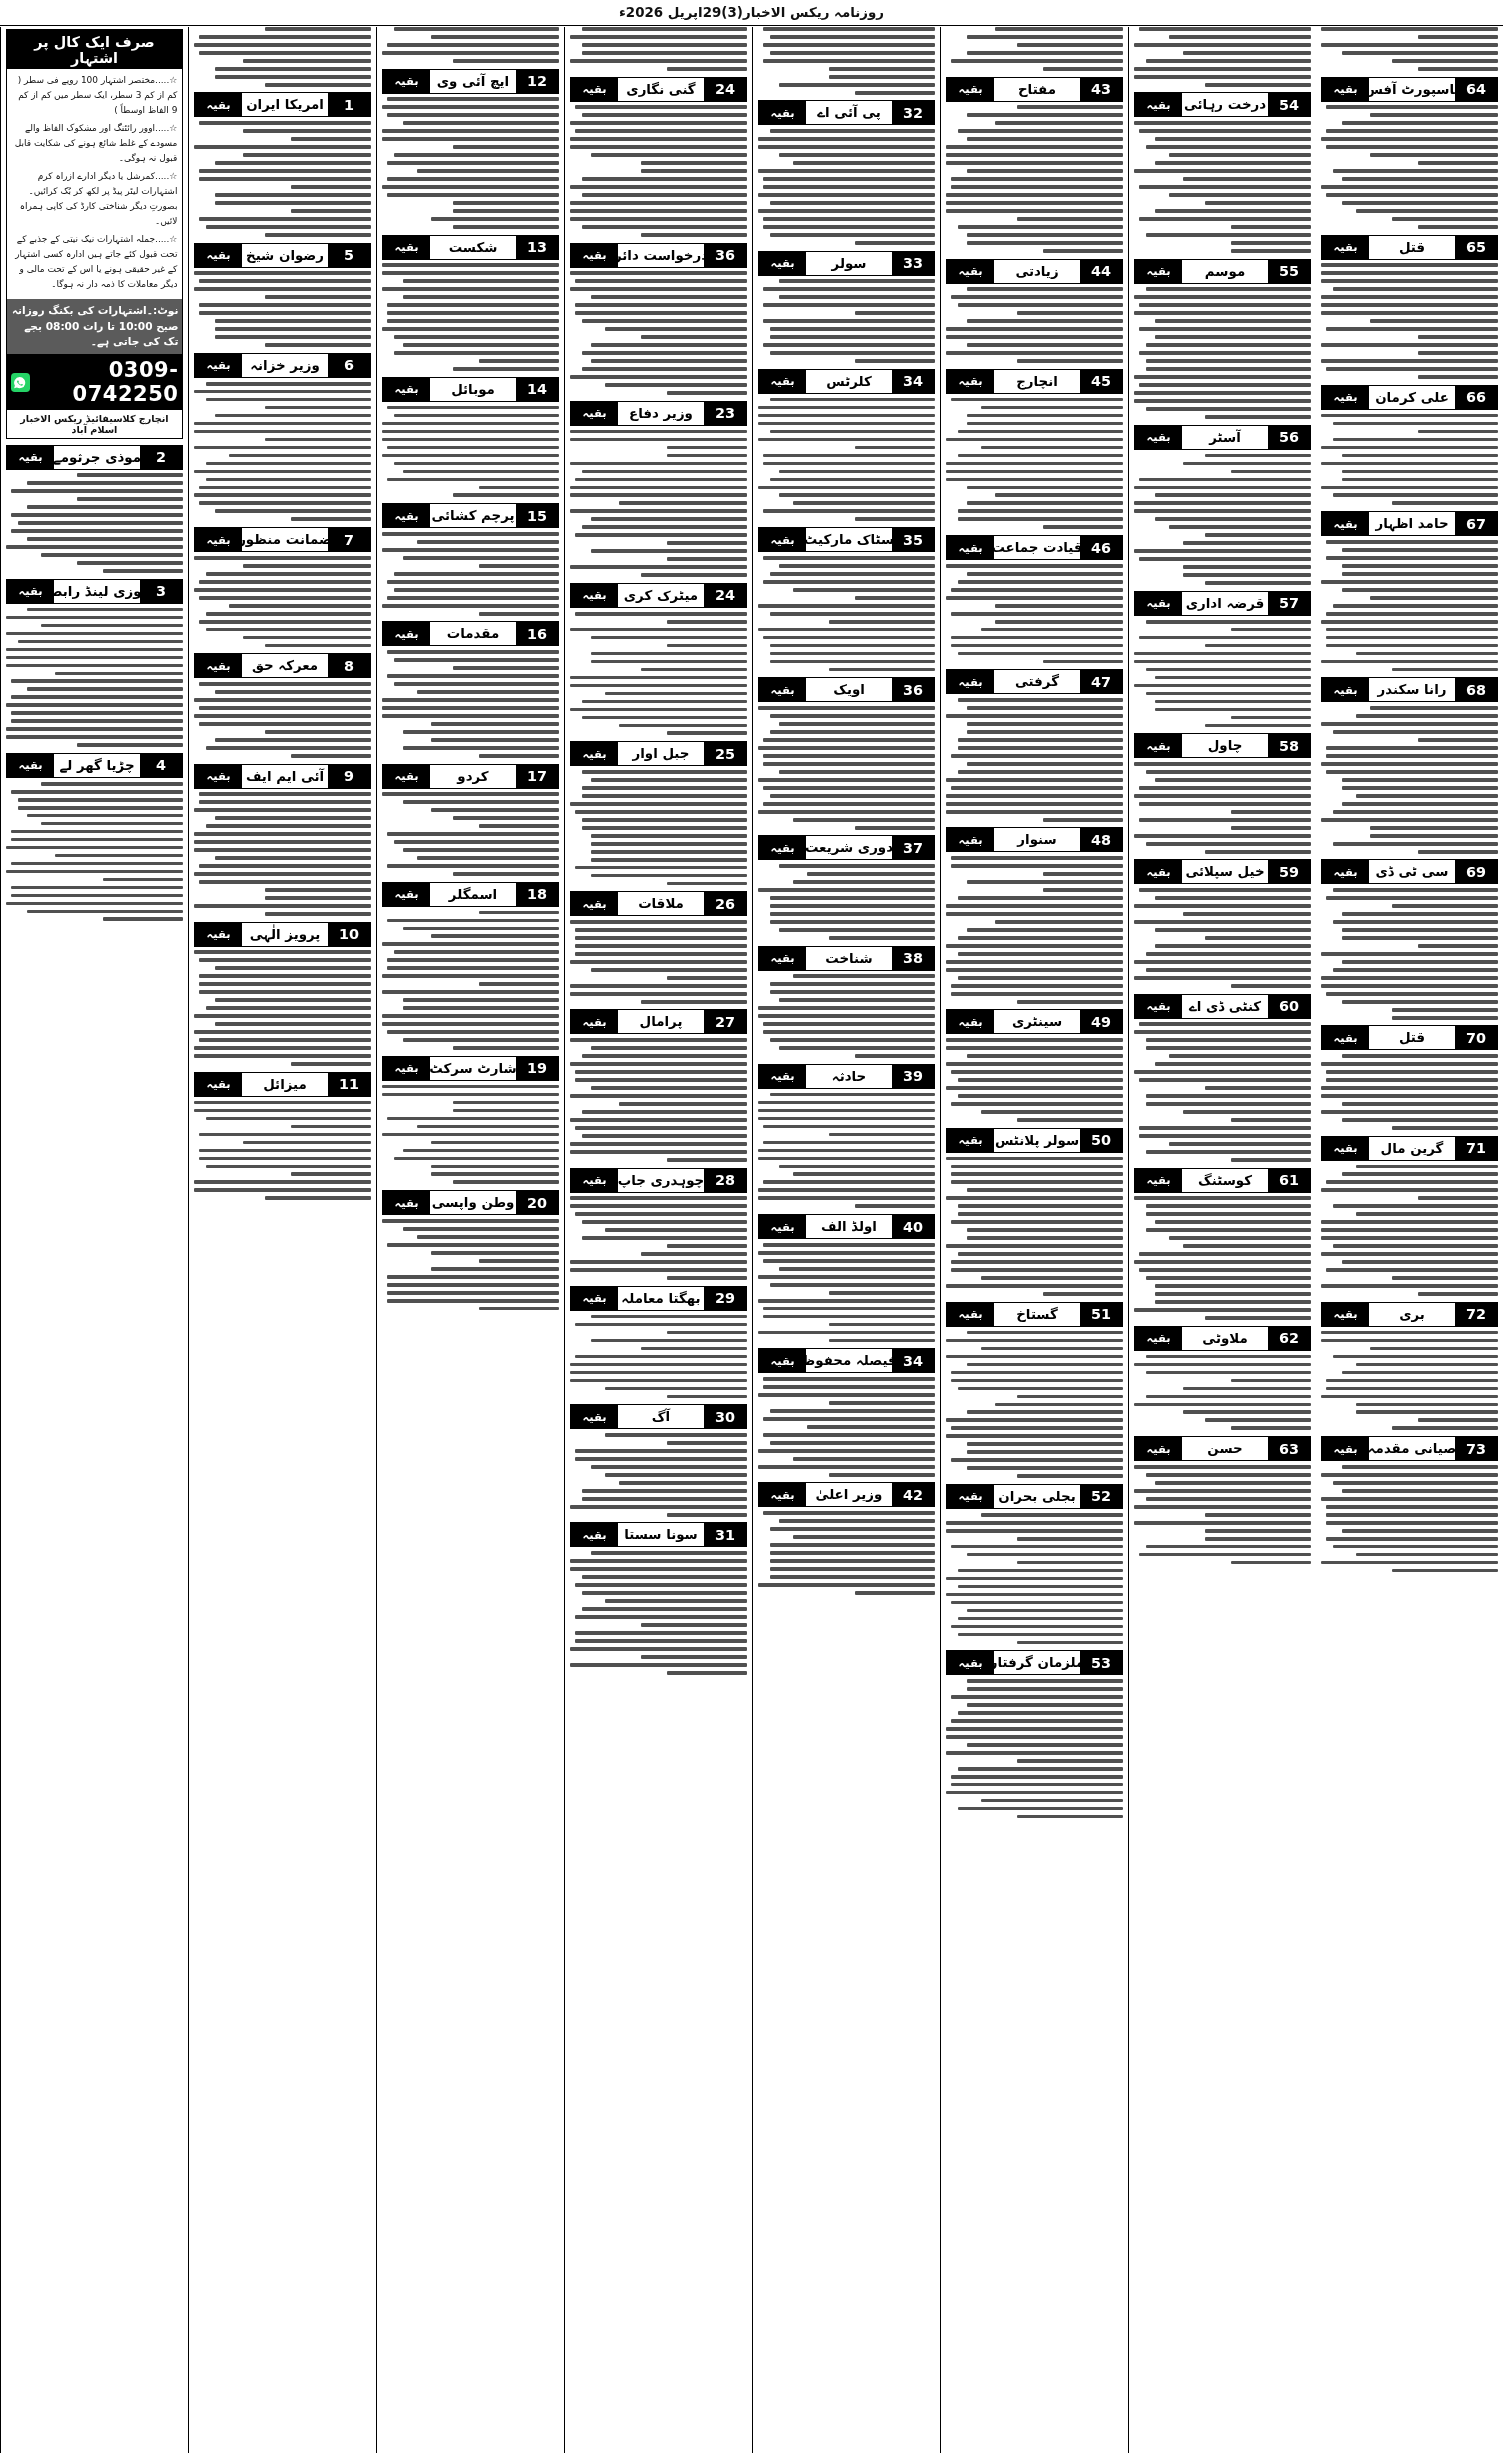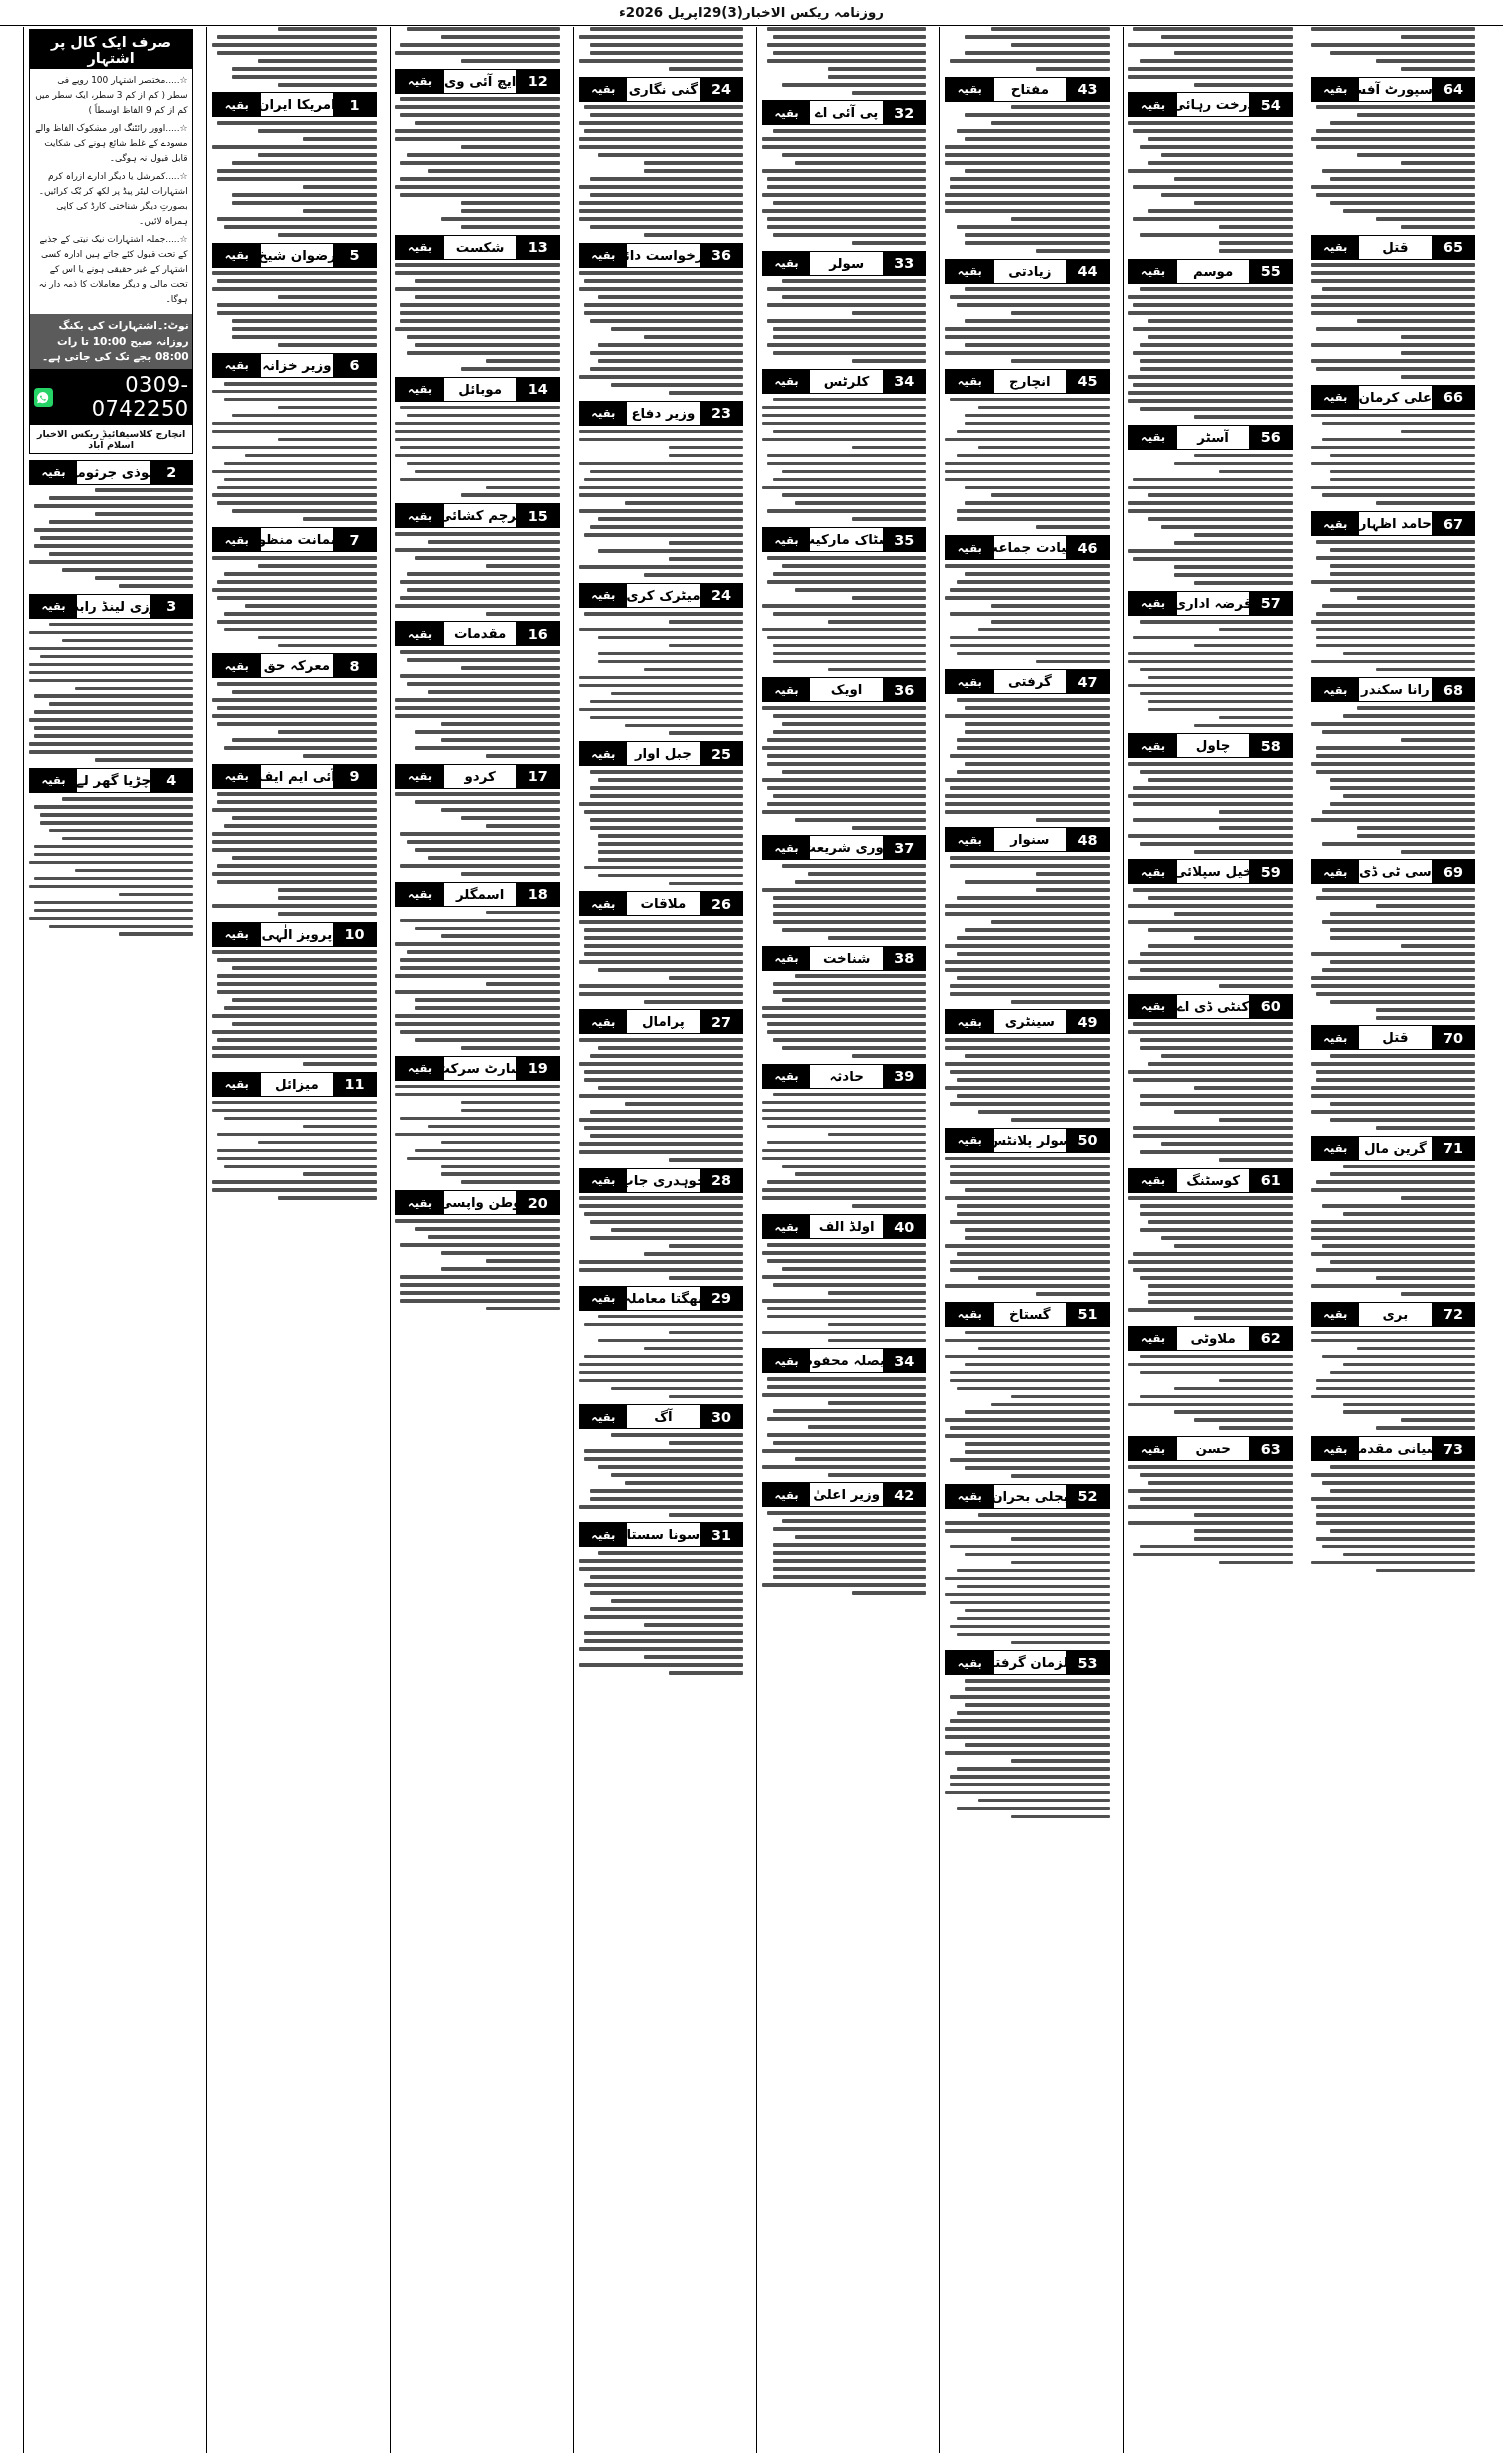--- a/index.html
+++ b/index.html
@@ -17,23 +17,23 @@
     display:flex;align-items:center;justify-content:center;
     font-size:13.4px;font-weight:bold;letter-spacing:0px;
     border-bottom:1.9px solid #000;
   }
   .masthead .mh-txt{white-space:nowrap;}
 
   
   .page{
     position:absolute;top:27px;left:0;right:0;bottom:5.8px;
     display:flex;flex-direction:row-reverse;
-    padding:0 23px;
+    padding:0 0;
     box-sizing:border-box;
-    gap:8px;
+    gap:0px;
   }
   .col{
     flex:1 1 0;
     border-left:1px solid #000;
     padding:0 4.8px;
     box-sizing:border-box;
     overflow:hidden;
     position:relative;
   }
   .col:last-child{border-left:none;}
@@ -93,21 +93,21 @@
     padding:4.8px 3.8px;
     font-weight:bold;
   }
   .adbox .ad-phone{
     background:#000;color:#fff;
     display:flex;flex-direction:row-reverse;align-items:center;justify-content:center;
     gap:7.7px;
     padding:3.8px 3.8px;
   }
   .adbox .ad-phone .num{
-    font-size:21px;font-weight:normal;letter-spacing:0.5px;
+    font-size:21px;font-weight:bold;letter-spacing:0.5px;
     font-family:"DejaVu Sans",sans-serif;
   }
   .wa-ic{
     width:19px;height:19px;border-radius:3.8px;background:#25D366;
     display:flex;align-items:center;justify-content:center;
     flex:0 0 auto;
   }
   .adbox .ad-foot{
     text-align:center;font-size:9.6px;font-weight:bold;
     padding:2.9px 1.9px;

